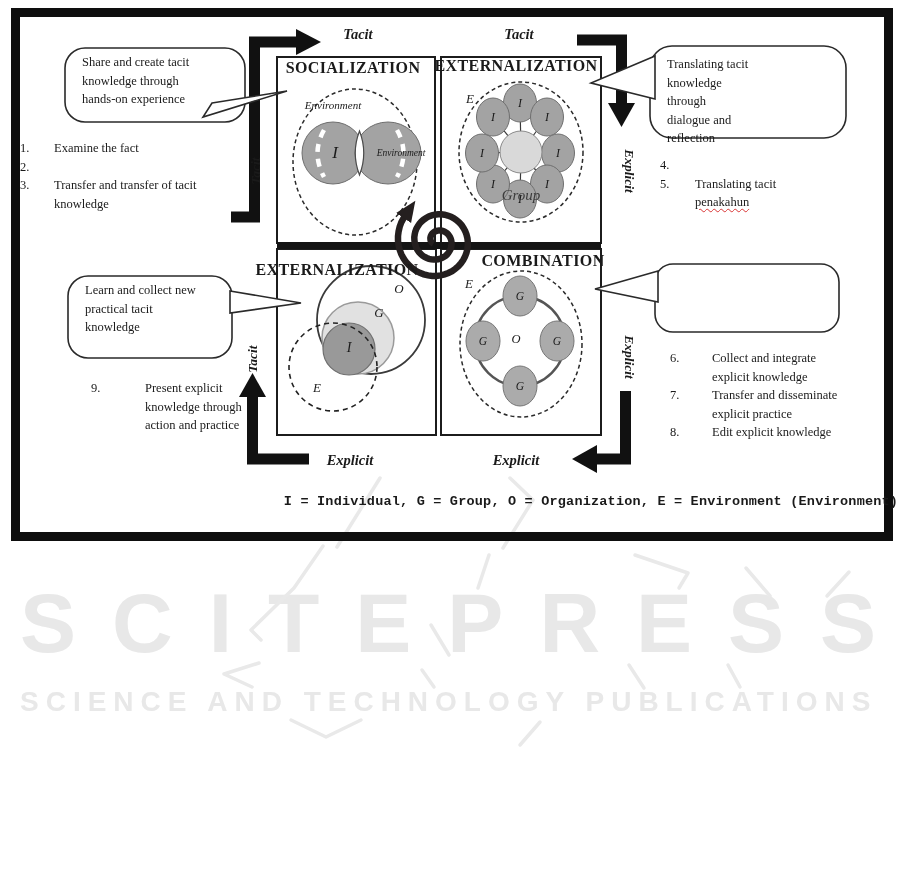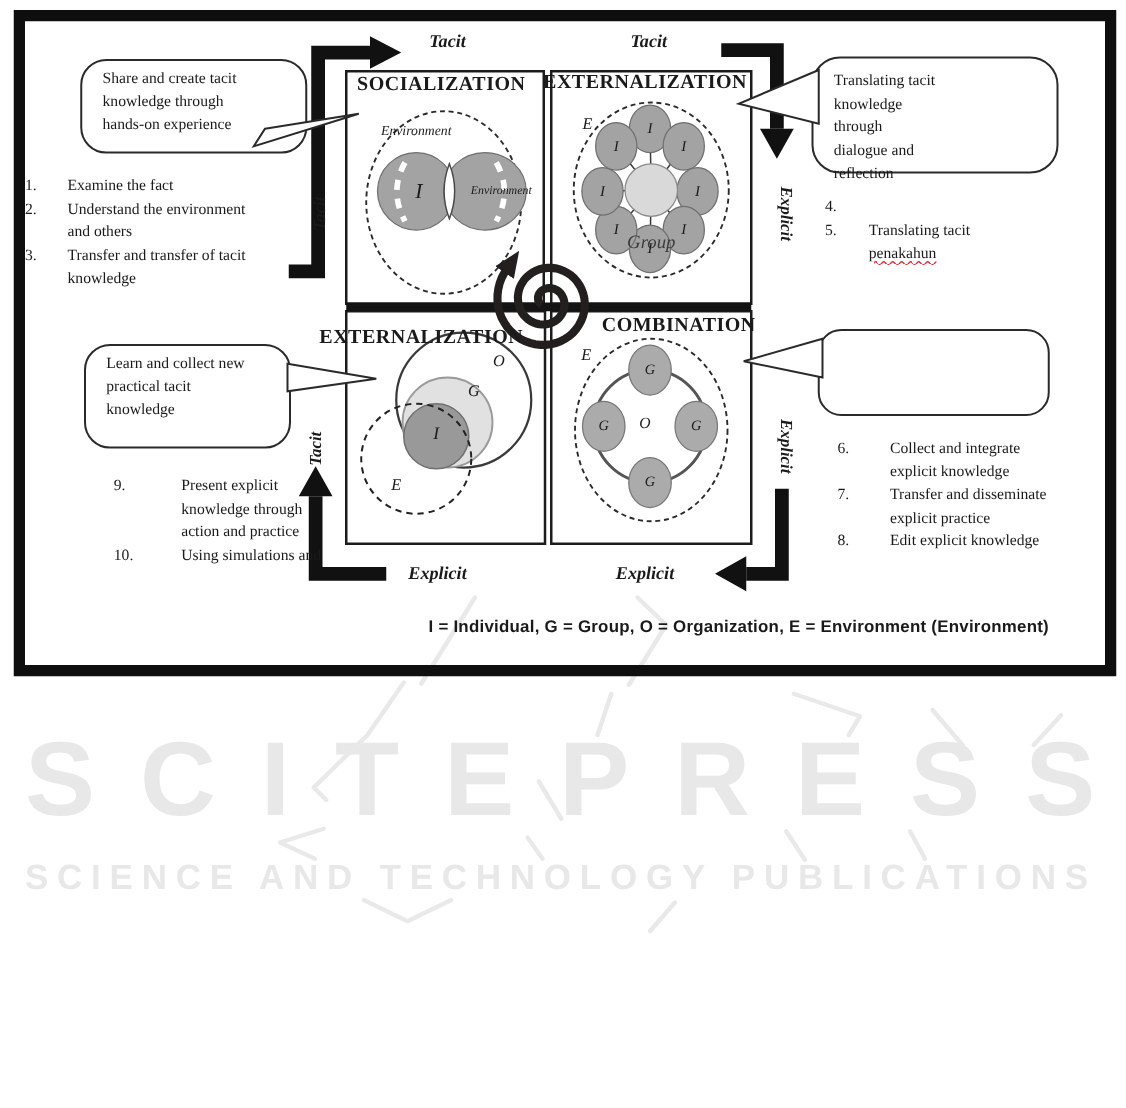--- a/index.html
+++ b/index.html
@@ -16,21 +16,21 @@
             font-weight:bold;font-style:italic;font-size:13.5px;white-space:nowrap;}
   .btxt{position:absolute;font-size:12.5px;line-height:18.5px;white-space:pre-line;}
   .list{position:absolute;font-size:12.5px;line-height:18.5px;}
   .li{display:flex;}
   .num{flex:none;}
   .txt{white-space:pre-line;margin-left:16px;}
   .squig{text-decoration-line:underline;text-decoration-style:wavy;
          text-decoration-color:#d93636;text-decoration-thickness:1px;text-underline-offset:2px;}
   .lbl{font-style:italic;}
   .lblb{font-style:italic;font-weight:normal;}
-  .legend{font-family:Liberation Sans, sans-serif;font-weight:bold;font-size:13.5px;letter-spacing:.2px;}
+  .legend{font-family:Liberation Mono, monospace;font-weight:bold;font-size:13.5px;letter-spacing:.2px;}
   .wm-title{position:absolute;left:20px;top:591px;width:862px;
             font-family:"Liberation Sans",sans-serif;font-weight:900;font-size:84px;line-height:64px;
             letter-spacing:36px;color:#e8e8e8;white-space:nowrap;}
   .wm-sub{position:absolute;left:20px;top:688px;width:862px;
           font-family:"Liberation Sans",sans-serif;font-weight:700;font-size:28px;line-height:28px;
           letter-spacing:7px;color:#e8e8e8;white-space:nowrap;}
   svg{position:absolute;left:0;top:0;}
   .z0{z-index:0}.z1{z-index:1}.z2{z-index:2}
 </style>
 </head>
@@ -209,22 +209,20 @@
 practical tacit
 knowledge</div>
 
     <div class="list" style="left:20px;top:139px;width:240px;">
       <div class="li">
           <span class="num" style="width:18px;">1.</span>
           <span class="txt">Examine the fact</span>
         </div>
       <div class="li">
           <span class="num" style="width:18px;">2.</span>
-          <span class="txt">Understand the environment
-and others</span>
         </div>
       <div class="li">
           <span class="num" style="width:18px;">3.</span>
           <span class="txt">Transfer and transfer of tacit
 knowledge</span>
         </div>
     </div>
 
     <div class="list" style="left:660px;top:156px;width:210px;">
       <div class="li">
@@ -254,21 +252,17 @@
         </div>
     </div>
 
     <div class="list" style="left:91px;top:379px;width:210px;">
       <div class="li">
           <span class="num" style="width:38px;">9.</span>
           <span class="txt">Present explicit
 knowledge through
 action and practice</span>
         </div>
-      <div class="li">
-          <span class="num" style="width:38px;">10.</span>
-          <span class="txt">Using simulations and</span>
-        </div>
     </div>
 
     <div class="ctr legend" style="left:591px;top:501px;">I = Individual, G = Group, O = Organization, E = Environment (Environment)</div>
   </div>
 </div>
 
 </body></html>

